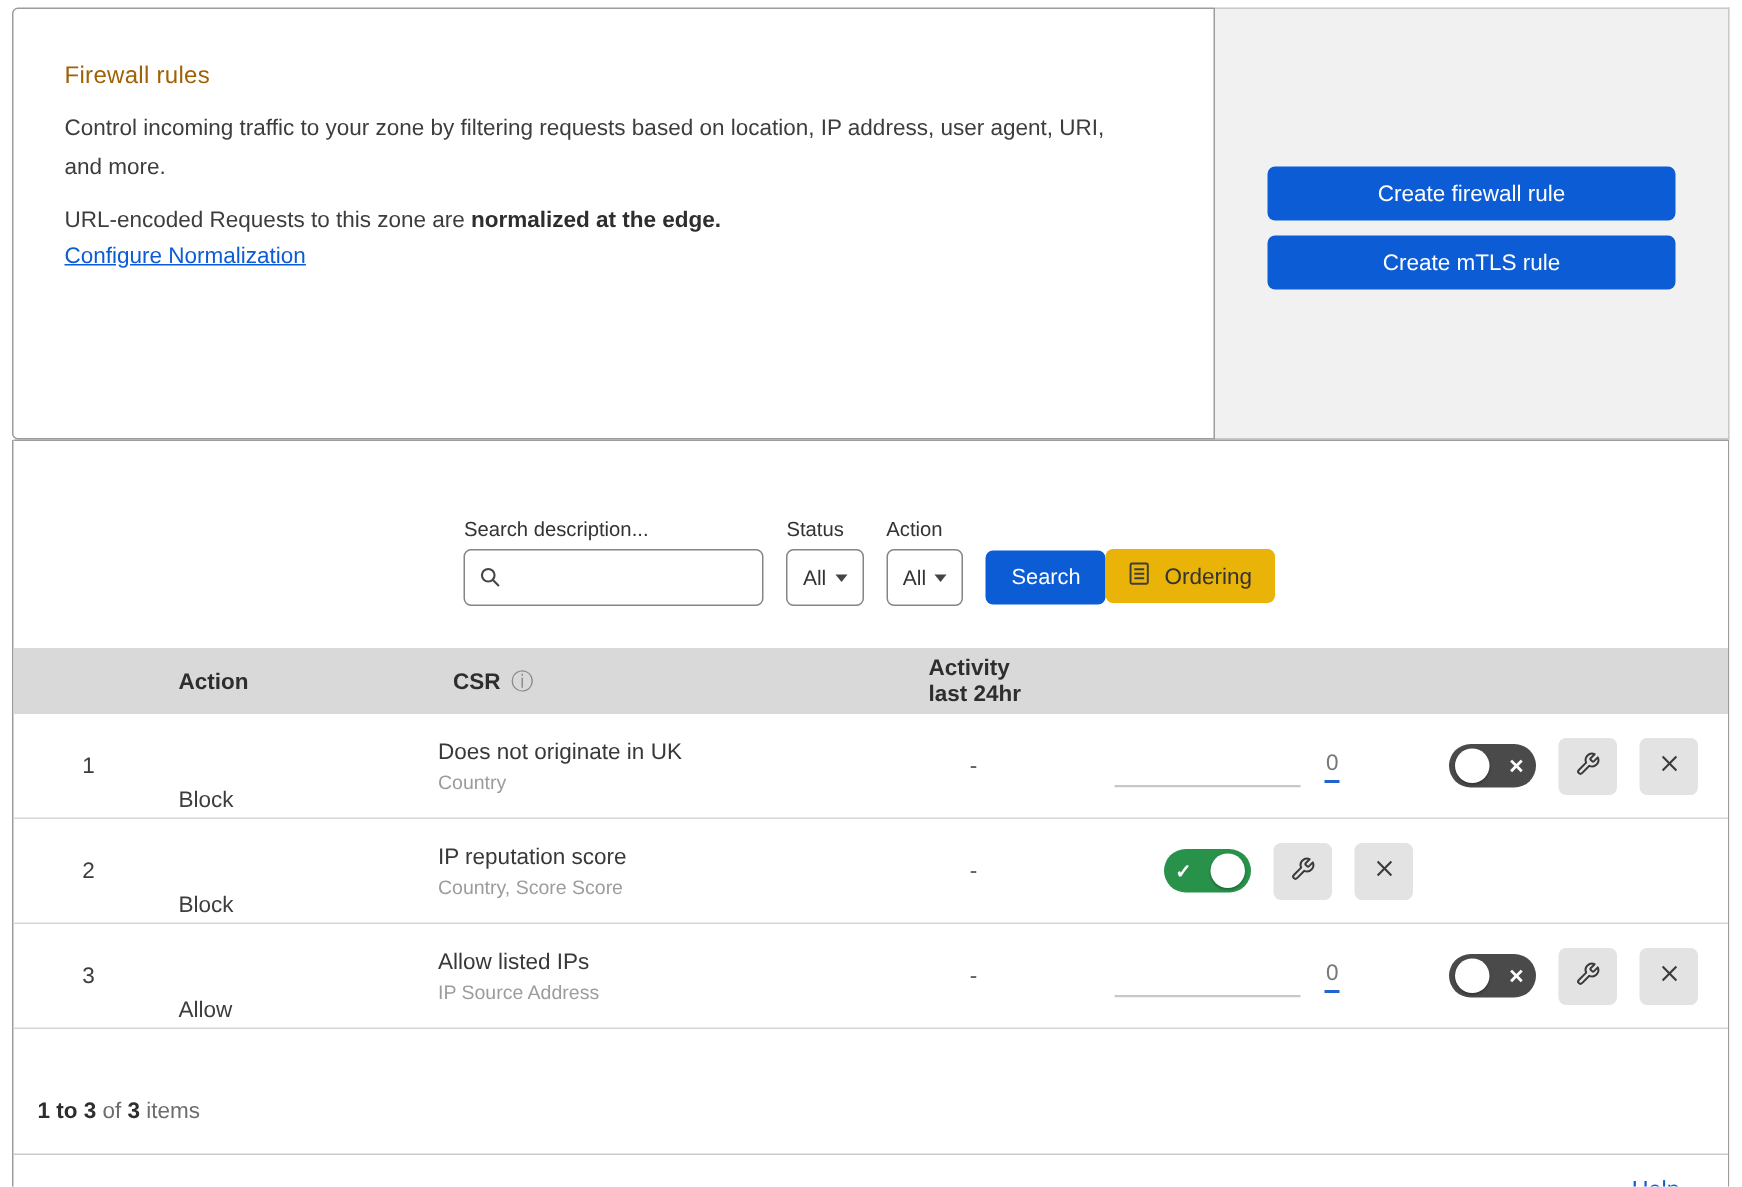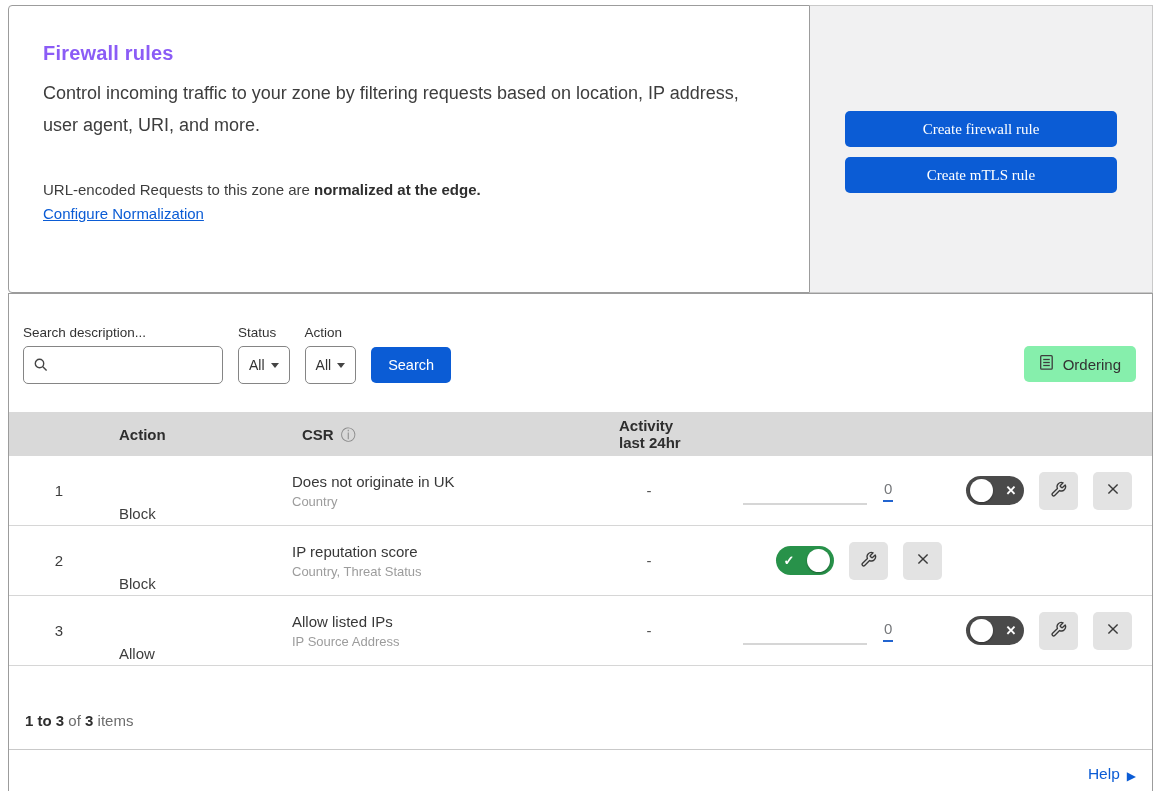--- a/index.html
+++ b/index.html
@@ -14,56 +14,56 @@
   }
   *{box-sizing:border-box;margin:0;padding:0;}
   html,body{width:1161px;height:791px;background:#fff;
     font-family:"Liberation Sans",sans-serif;color:#404040;}
   .page{padding:5px 8px 0 8px;width:1161px;}
 
   
   .top-row{display:flex;width:1145px;}
   .intro-card{width:802px;height:288px;background:#fff;border:1px solid var(--card-border);
     border-radius:4px 0 0 4px;padding:36px 40px 0 34px;}
-  .intro-title{font-size:20px;font-weight:700;color:#8b5cf6;letter-spacing:.2px;}
-  .intro-desc{font-size:18px;line-height:1.75;margin-top:13px;color:#3d3d3d;max-width:720px;}
+  .intro-title{font-size:16px;font-weight:400;color:#a16207;letter-spacing:.2px;}
+  .intro-desc{font-size:15px;line-height:1.75;margin-top:13px;color:#3d3d3d;max-width:720px;}
   .intro-usage{font-size:15px;font-weight:700;color:#2e2e2e;margin-top:26px;}
-  .intro-norm{font-size:15px;margin-top:40px;color:#3d3d3d;}
+  .intro-norm{font-size:15px;margin-top:12px;color:#3d3d3d;}
   .intro-norm b{color:#2e2e2e;}
   .intro-link{display:inline-block;margin-top:7px;font-size:15px;color:var(--accent);
     text-decoration:underline;cursor:pointer;}
 
   .side-panel{flex:1;height:288px;background:#f1f1f2;border:1px solid var(--soft-border);
     border-left:none;display:flex;flex-direction:column;align-items:center;
-    padding-top:105px;gap:10px;font-family:Liberation Serif, serif;}
+    padding-top:105px;gap:10px;}
   .btn-primary{width:272px;height:36px;background:var(--accent);color:#fff;border:none;
     border-radius:5px;font-size:15px;font-family:inherit;cursor:pointer;}
 
   
   .main-card{width:1145px;border:1px solid var(--card-border);border-top:none;
     border-radius:0 0 6px 6px;background:#fff;margin-top:0;}
 
   
-  .filter-bar{position:relative;display:flex;align-items:flex-end;justify-content:space-between;
-    padding:26px 16px 28px 14px;height:119px;border-top:1px solid var(--card-border);}
+  .filter-bar{position:relative;display:flex;align-items:flex-end;justify-content:center;
+    padding:26px 16px 28px 14px;height:139px;border-top:1px solid var(--card-border);}
   .filter-left{display:flex;align-items:flex-end;gap:15px;}
   .f-group{display:flex;flex-direction:column;gap:6px;}
   .f-label{font-size:13.5px;color:#333;}
   .search-box{position:relative;width:200px;}
   .search-box input{width:200px;height:38px;border:1px solid #858585;border-radius:5px;
     padding:0 10px 0 34px;font-size:14px;font-family:inherit;color:#333;outline:none;}
   .search-glyph{position:absolute;left:10px;top:11px;}
   .select-box{height:38px;border:1px solid #858585;border-radius:5px;background:#fff;
     display:flex;align-items:center;justify-content:center;gap:6px;padding:0 10px;
     font-size:14px;color:#333;cursor:pointer;}
   .caret{width:0;height:0;border-left:4.5px solid transparent;border-right:4.5px solid transparent;
     border-top:5.5px solid #444;}
   .btn-search{height:36px;padding:0 17px;background:var(--accent);color:#fff;border:none;
     border-radius:5px;font-size:14.5px;font-family:inherit;cursor:pointer;margin-bottom:1px;}
-  .btn-ordering{height:36px;padding:0 15px;background:#86efac;color:#333;border:none;
+  .btn-ordering{height:36px;padding:0 15px;background:#eab308;color:#333;border:none;
     border-radius:5px;font-size:15px;font-family:inherit;cursor:pointer;display:flex;
     align-items:center;gap:9px;margin-bottom:2px;}
 
   
   .thead,.trow{display:grid;grid-template-columns:100px 183px 1fr 90px 268px 190px;
     align-items:center;}
   .thead{height:44px;background:#d9d9d9;font-size:15px;font-weight:700;color:#2e2e2e;}
   .th{padding-left:10px;display:flex;align-items:center;gap:7px;}
   .th.c-num{padding-left:0;}
   .th.c-desc{padding-left:0;}
@@ -215,21 +215,21 @@
             </span>
           </button>
         </div>
       </div>
 
       <div class="trow">
         <div class="cell-num">2</div>
         <div class="cell-action">Block</div>
         <div class="cell-desc">
           <div class="d-main">IP reputation score</div>
-          <div class="d-sub">Country, Threat Status</div>
+          <div class="d-sub">Country, Score Score</div>
         </div>
         <div class="cell-csr">-</div>
         <div class="cell-controls">
           <div class="toggle on">
             <span class="t-glyph">✓</span>
             <span class="t-knob"></span>
           </div>
           <button class="icon-btn">
             <span>
               <svg width="17" height="17" viewBox="0 0 24 24" fill="none" stroke="#3a3a3a" stroke-width="1.9" stroke-linecap="round" stroke-linejoin="round">

